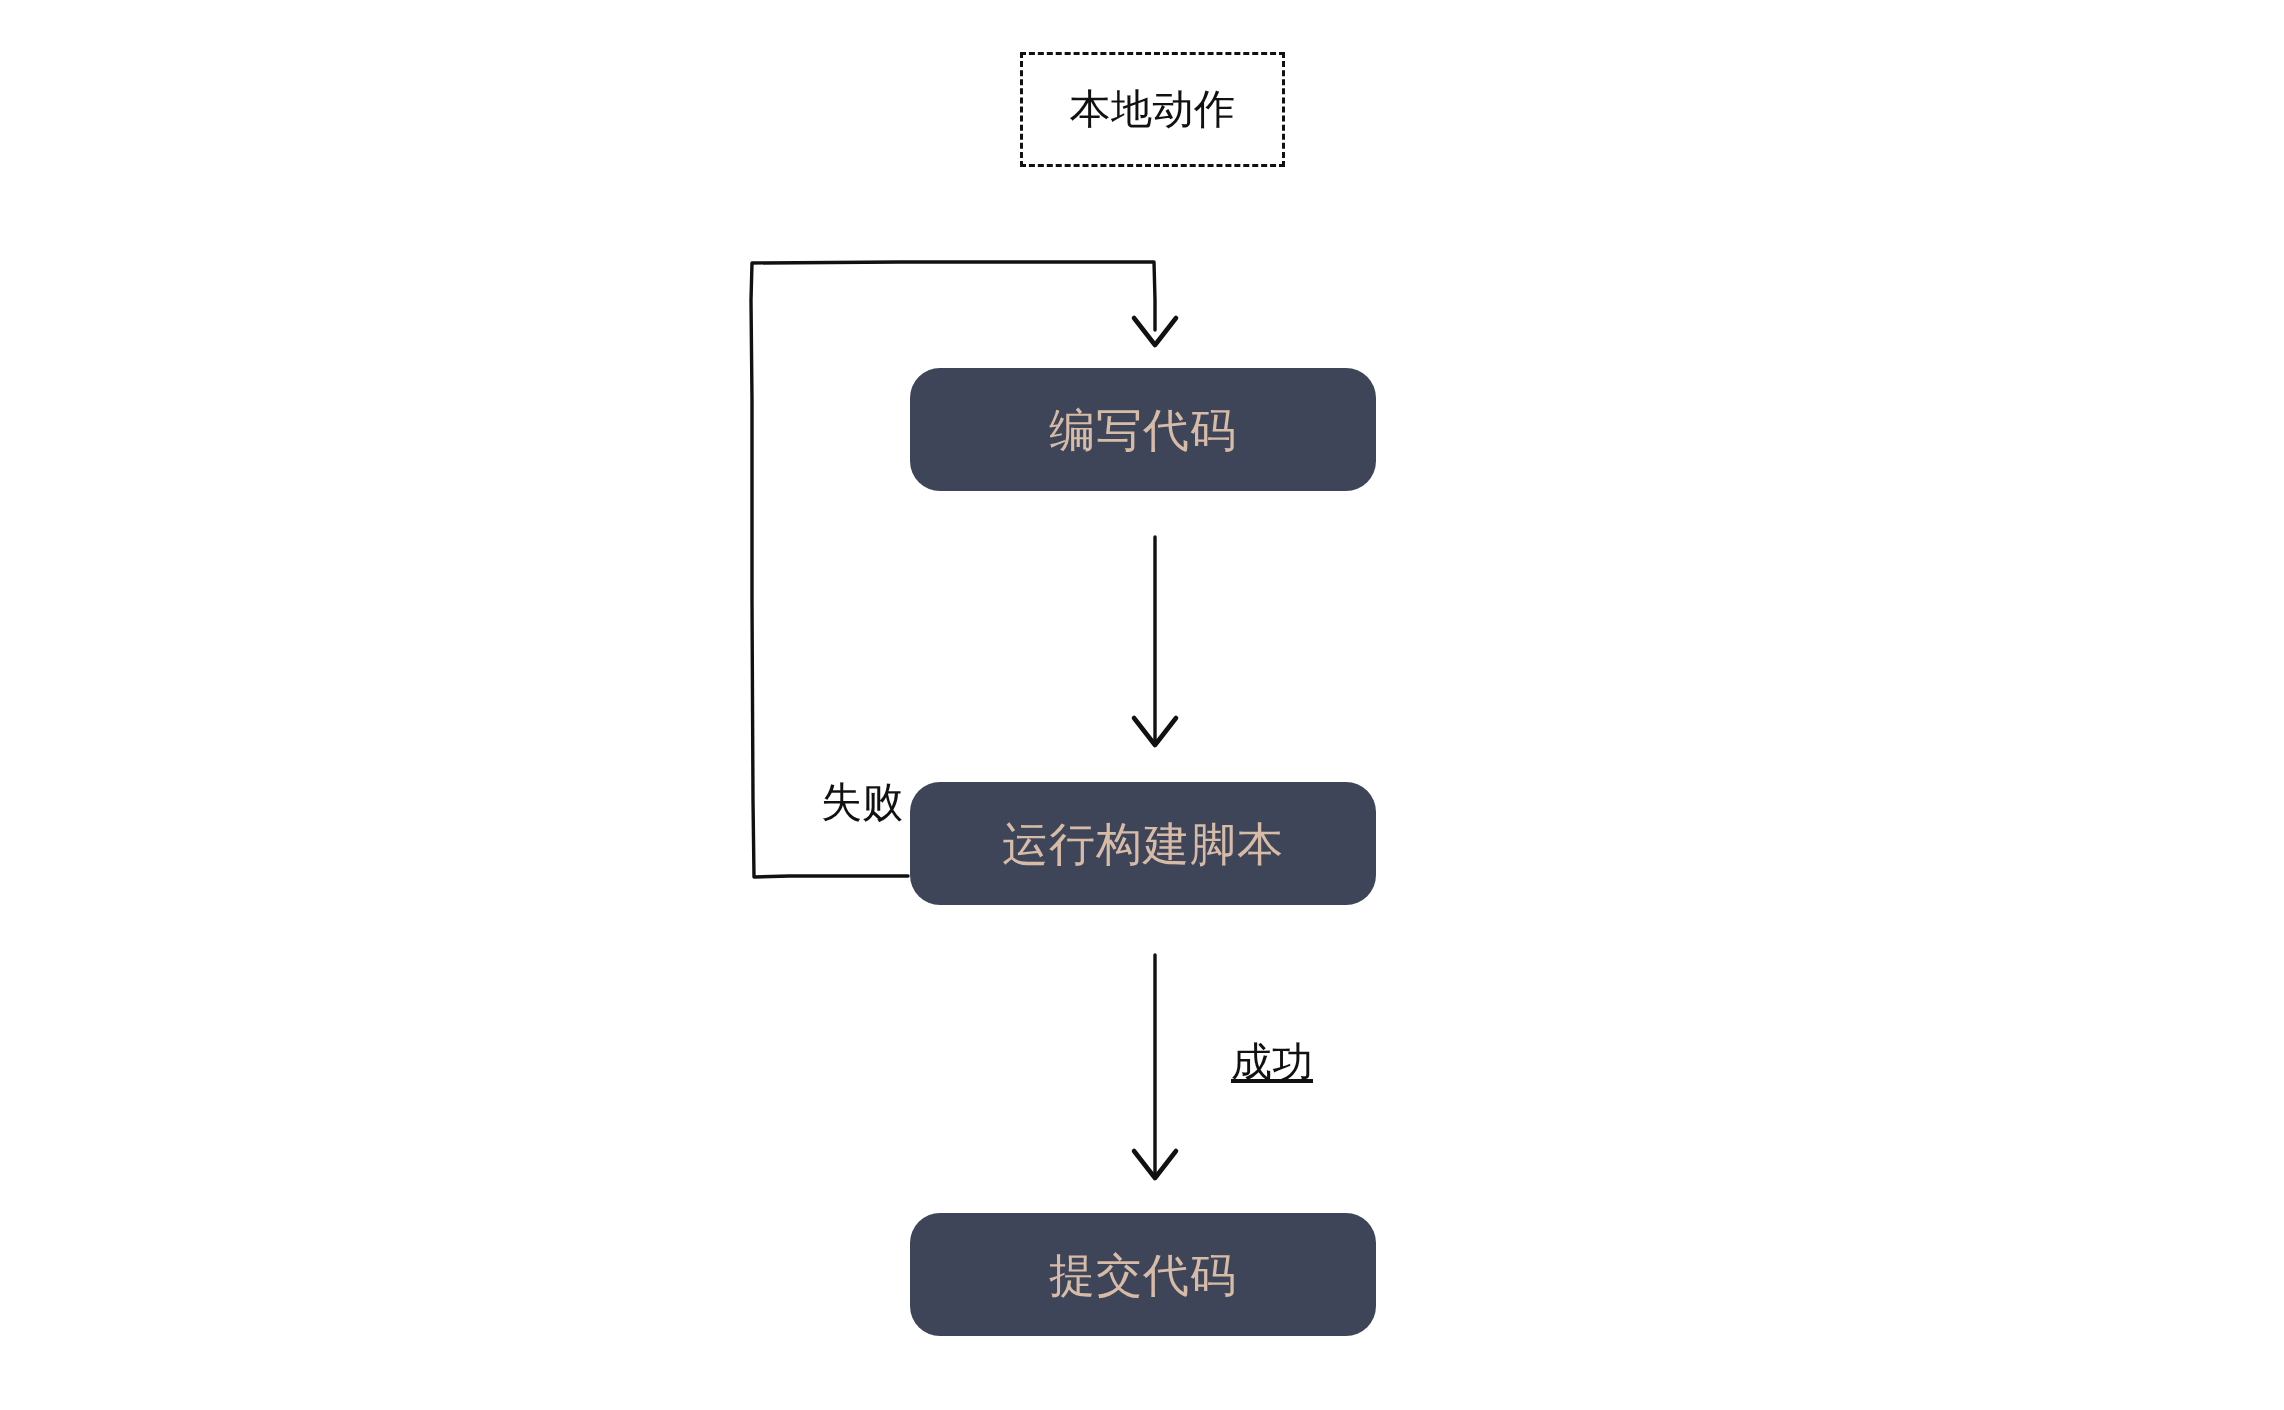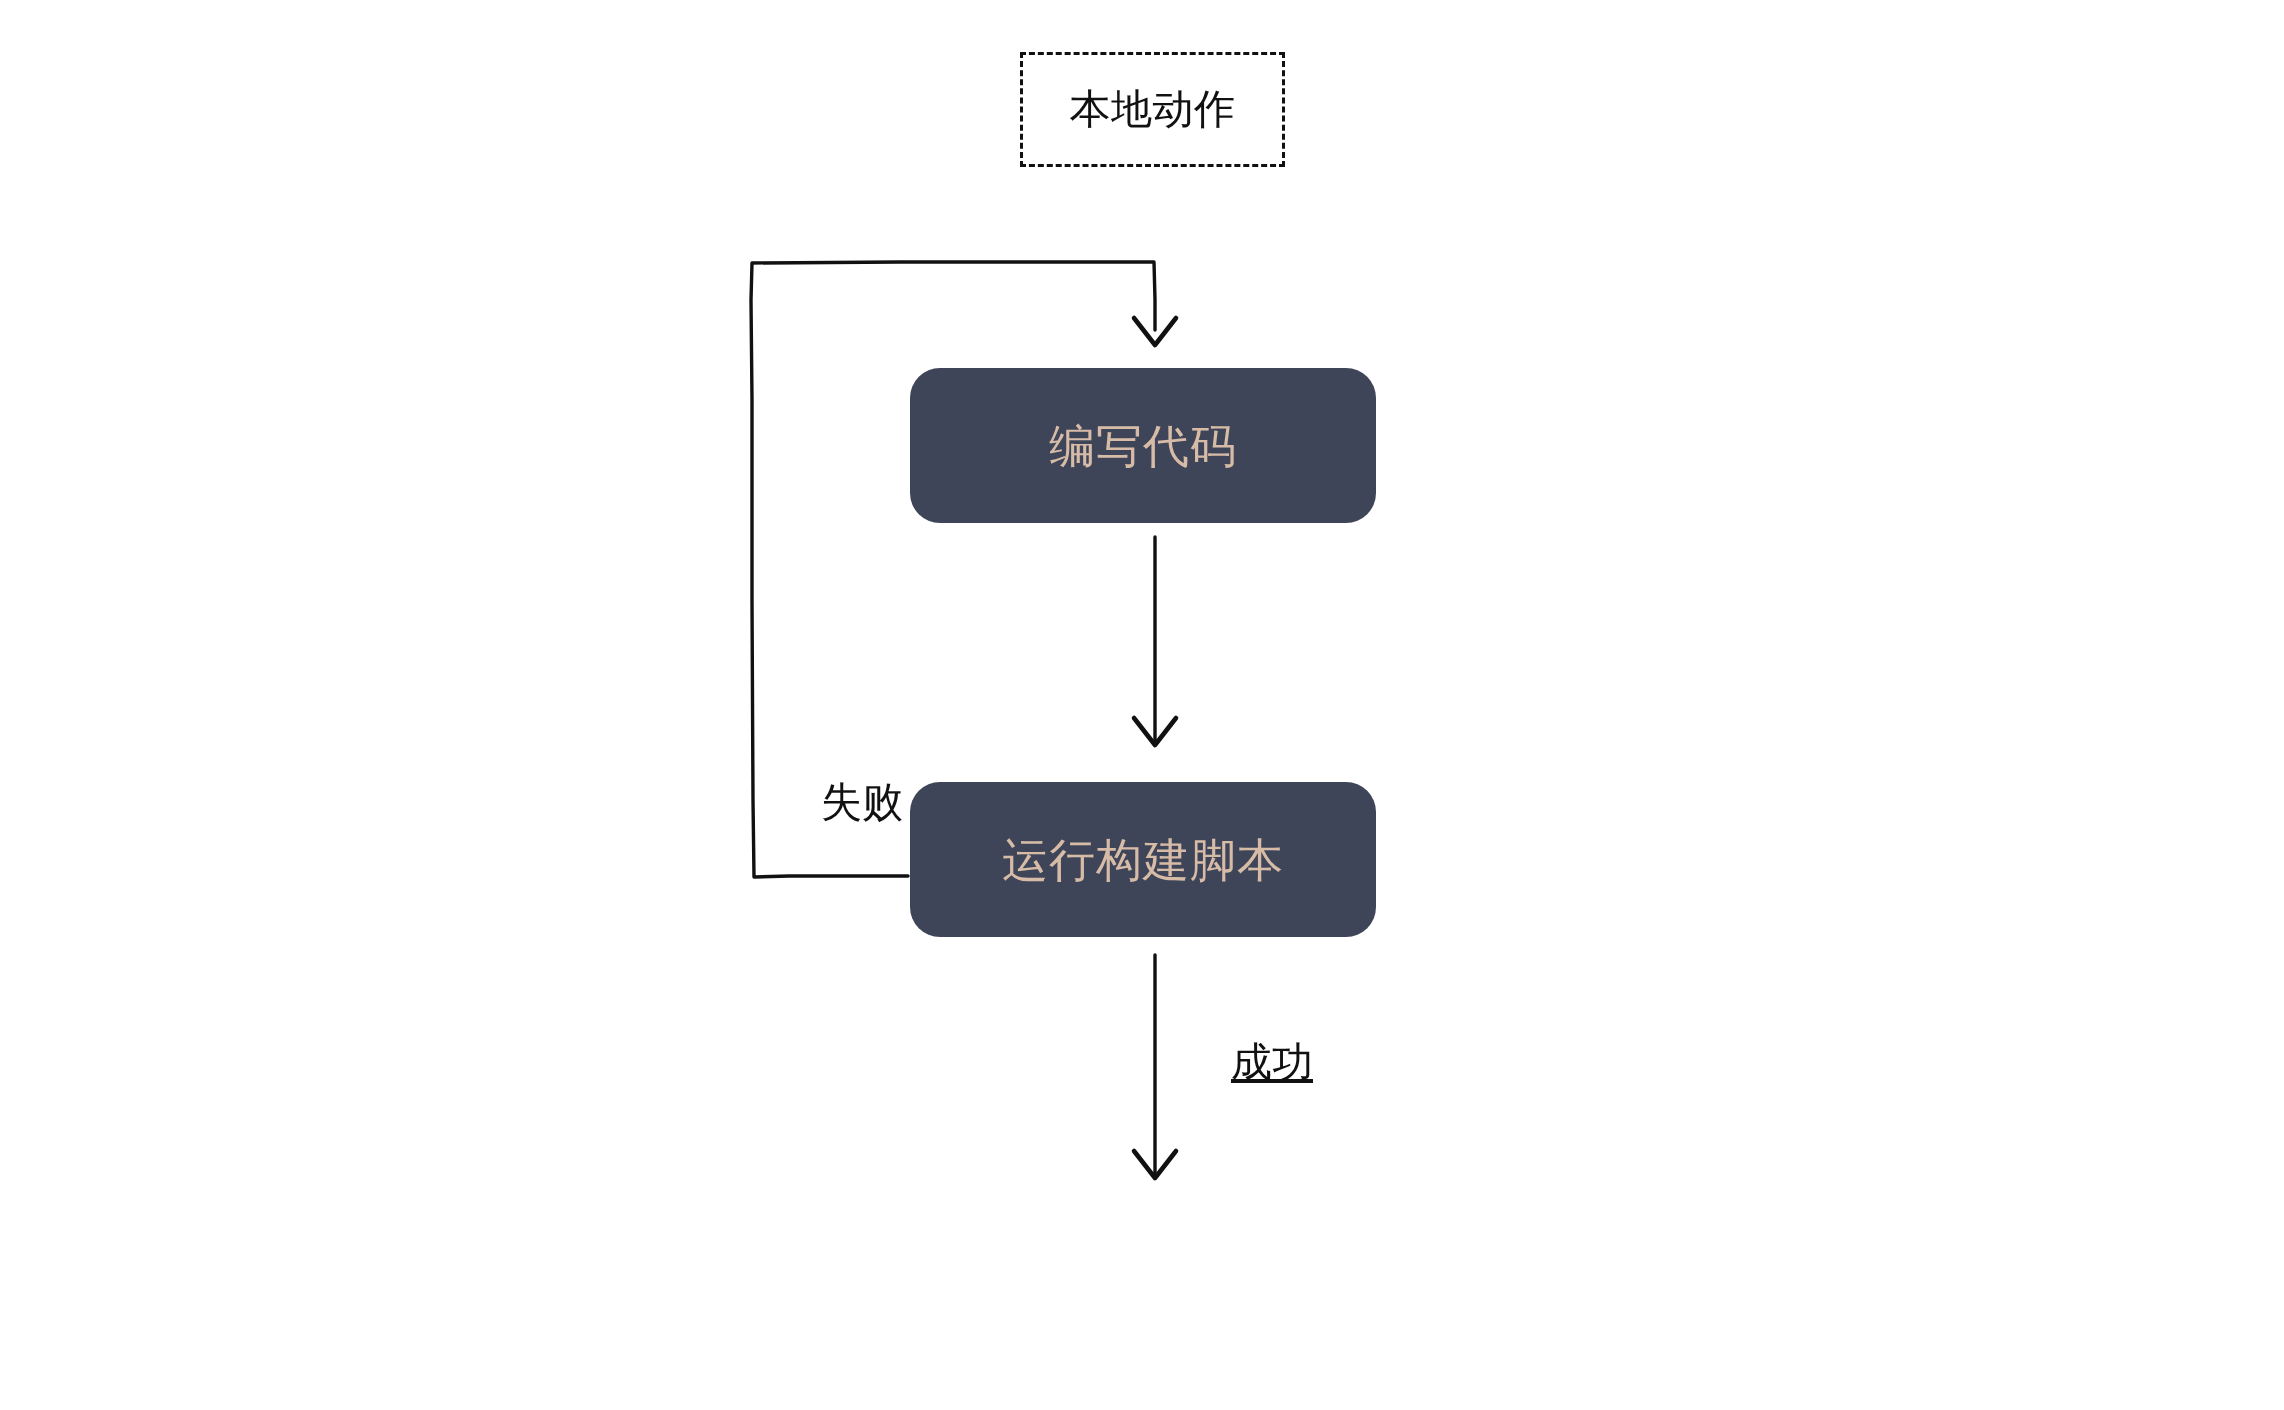--- a/index.html
+++ b/index.html
@@ -39,21 +39,21 @@
     line-height: 1;
     letter-spacing: 0.5px;
     white-space: nowrap;
   }
 
   
   .node {
     position: absolute;
     left: 910px;
     width: 466px;
-    height: 155px;
+    height: 123px;
     background: #3f4559;
     border-radius: 30px;
     display: flex;
     align-items: center;
     justify-content: center;
     box-sizing: border-box;
   }
   .node-label {
     font-size: 46px;
     color: #d6bba7;
@@ -147,14 +147,17 @@
   <div class="edge-label" id="label-success">成功</div>
 
   <div class="node" id="node-write">
     <span class="node-label">编写代码</span>
   </div>
 
   <div class="node" id="node-build">
     <span class="node-label">运行构建脚本</span>
   </div>
 
+  <div class="node" id="node-commit">
+    <span class="node-label">提交代码</span>
+  </div>
 
 </div>
 
 </body></html>

